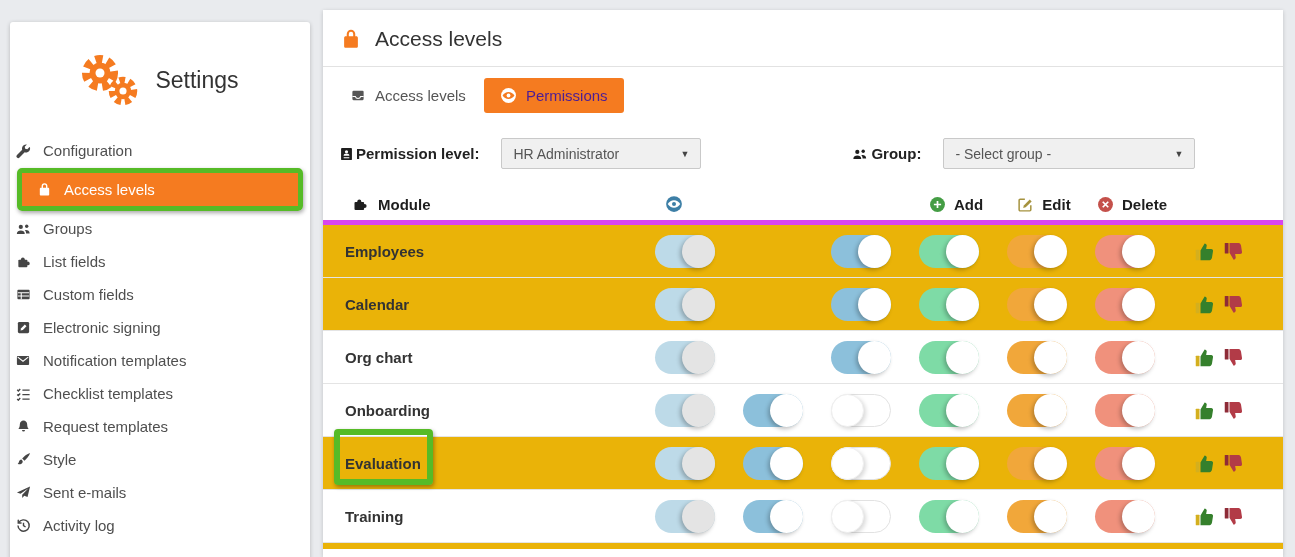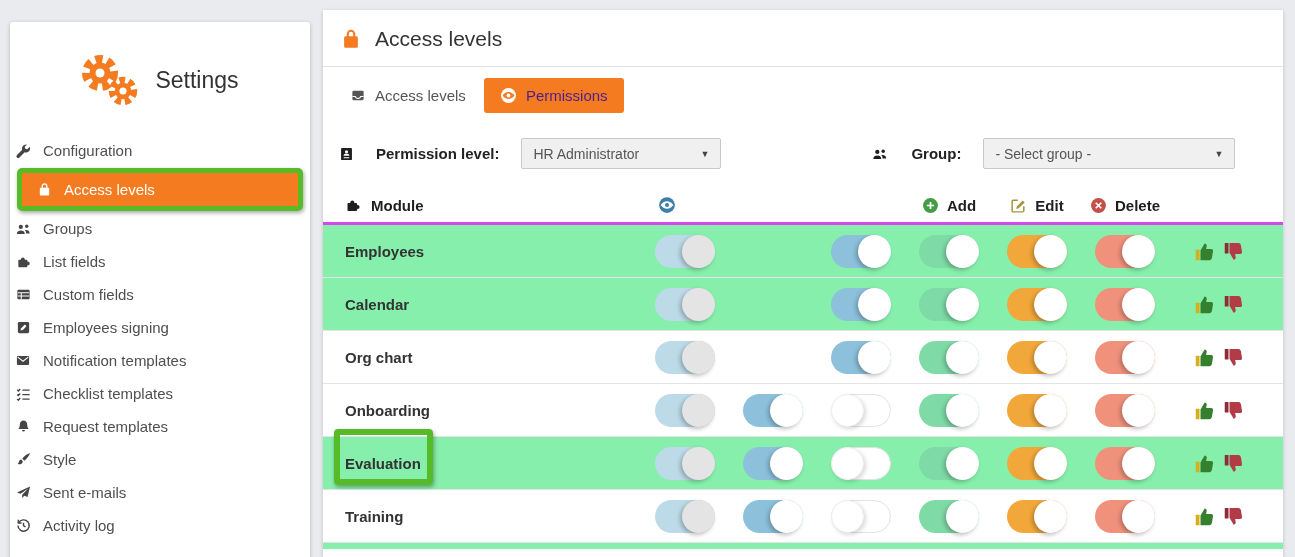--- a/index.html
+++ b/index.html
@@ -39,42 +39,42 @@
   .main-title { display:flex; align-items:center; gap:13px; padding:17px 17px 15px; border-bottom:1px solid #e2e2e2; }
   .main-title .title-text { font-size:21px; color:#333; }
 
   .tabs { display:flex; align-items:center; gap:7px; padding:11px 16px 12px; }
   .tab { display:flex; align-items:center; gap:9px; font-size:15px; color:#555; padding:8px 11px; cursor:pointer; }
   .tab .tab-icon { color:#555; }
   .tab.active { background:#f57b20; color:#4c1d95; border-radius:3px; padding:9px 16px; }
   .tab.active .tab-icon { color:#fff; }
 
   .filters { display:flex; align-items:center; padding:13px 16px 0; }
-  .f-label { display:flex; align-items:center; gap:22px; font-weight:bold; font-size:15px; color:#222; }
+  .f-label { display:flex; align-items:center; gap:2px; font-weight:bold; font-size:15px; color:#222; }
   .select {
     height:31px; background:#f0f0f0; border:1px solid #c9c9c9; border-radius:2px;
     display:flex; align-items:center; justify-content:space-between;
     padding:0 11px; margin-left:22px; font-size:14px; color:#555; cursor:pointer;
   }
   .select .caret { font-size:9px; color:#444; margin-left:10px; }
   .sel-permission { width:200px; }
   .sel-group { width:252px; }
   .f-gap { width:150px; }
 
   
   .thead {
     display:flex; align-items:center; height:37px; margin-top:19px;
-    font-weight:bold; font-size:15px; color:#1e1e1e; border-bottom:3px solid #d946ef;
+    font-weight:bold; font-size:15px; color:#1e1e1e; border-bottom:5px solid #d946ef;padding-left:7px;
   }
   .h-module { width:318px; padding-left:22px; display:flex; align-items:center; gap:10px; }
   .h-view { width:264px; padding-left:17px; display:flex; align-items:center; gap:9px; }
   .h-col { width:88px; display:flex; align-items:center; justify-content:center; gap:8px; }
 
   .t-row { display:flex; align-items:center; height:53px; border-bottom:1px solid #e4e4e4; background:#fff; }
-  .t-row.alt { background:#86efac; }
+  .t-row.alt { background:#eab308; }
   .t-row.partial { height:6px; border-bottom:none; }
   .cell-module { width:318px; padding-left:22px; font-weight:bold; font-size:15px; color:#333; position:relative; }
   .cell-toggle { width:88px; display:flex; justify-content:center; }
   .cell-thumbs { display:flex; align-items:center; gap:9px; margin-left:26px; }
   .thumb { cursor:pointer; }
 
   .module-annotation {
     position:absolute; left:11px; top:-26px; width:99px; height:56px;
     border:6px solid #56bb27; border-radius:4px; box-shadow:1px 2px 4px rgba(0,0,0,.35);
     pointer-events:none;
@@ -166,21 +166,21 @@
       <span class="si-label">Custom fields</span>
     </div>
 
     <div class="side-item">
       <span class="si-icon">
         <svg width="15" height="15" viewBox="0 0 16 16">
             <rect x="2" y="2" width="12" height="12" rx="1.5" fill="currentColor"></rect>
             <path d="M4.8 11.3l.7-2.5 3.9-3.9 1.8 1.8-3.9 3.9z" fill="#fff"></path>
           </svg>
       </span>
-      <span class="si-label">Employees signing</span>
+      <span class="si-label">Electronic signing</span>
     </div>
 
     <div class="side-item">
       <span class="si-icon">
         <svg width="16" height="15" viewBox="0 0 16 16">
             <rect x="1.5" y="3.2" width="13" height="9.6" rx="1" fill="currentColor"></rect>
             <path d="M2.4 4.4 8 8.8l5.6-4.4" stroke="#fff" stroke-width="1.2" fill="none"></path>
           </svg>
       </span>
       <span class="si-label">Notification templates</span>

